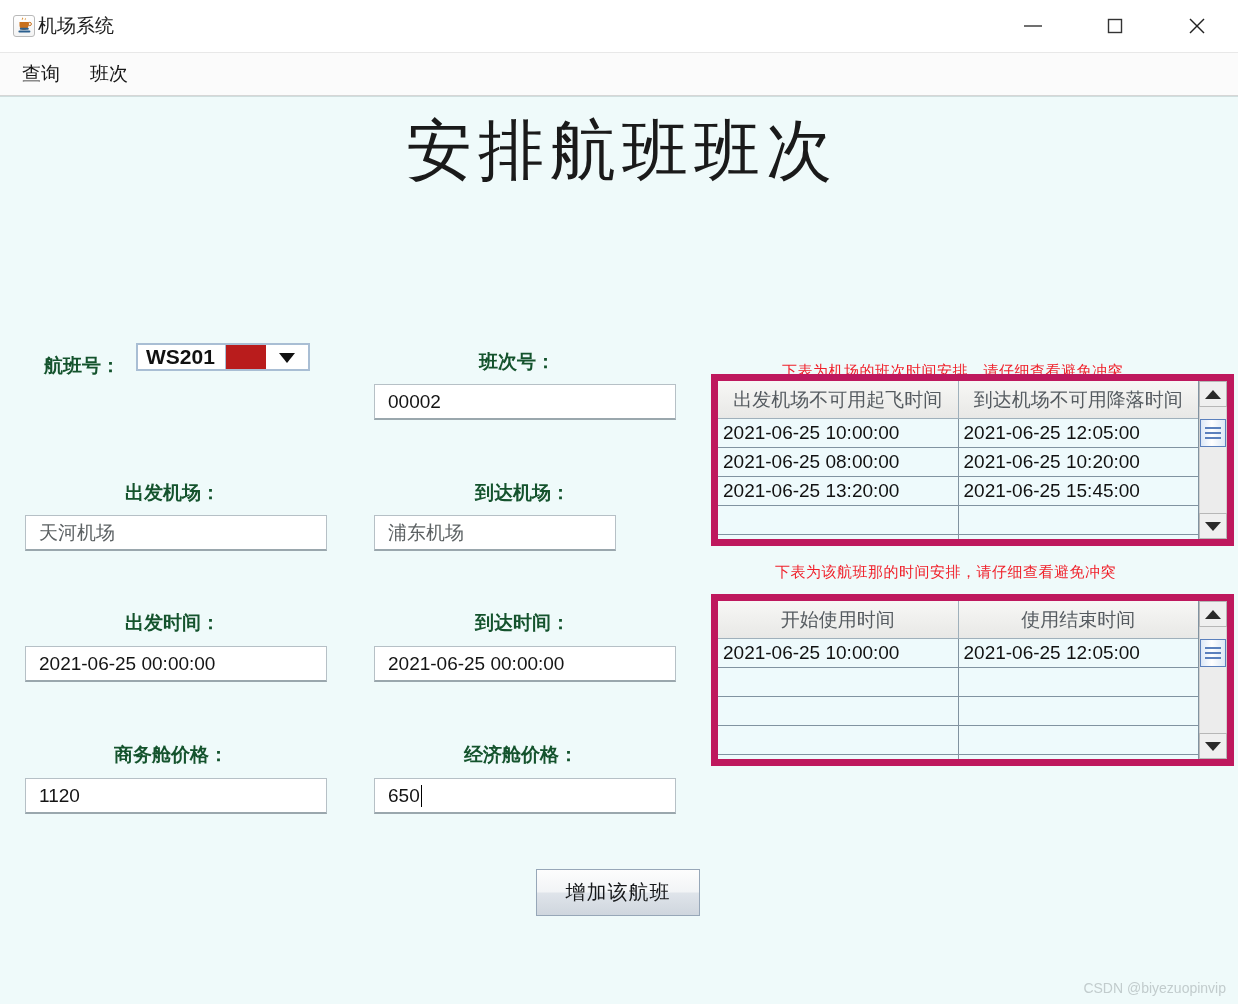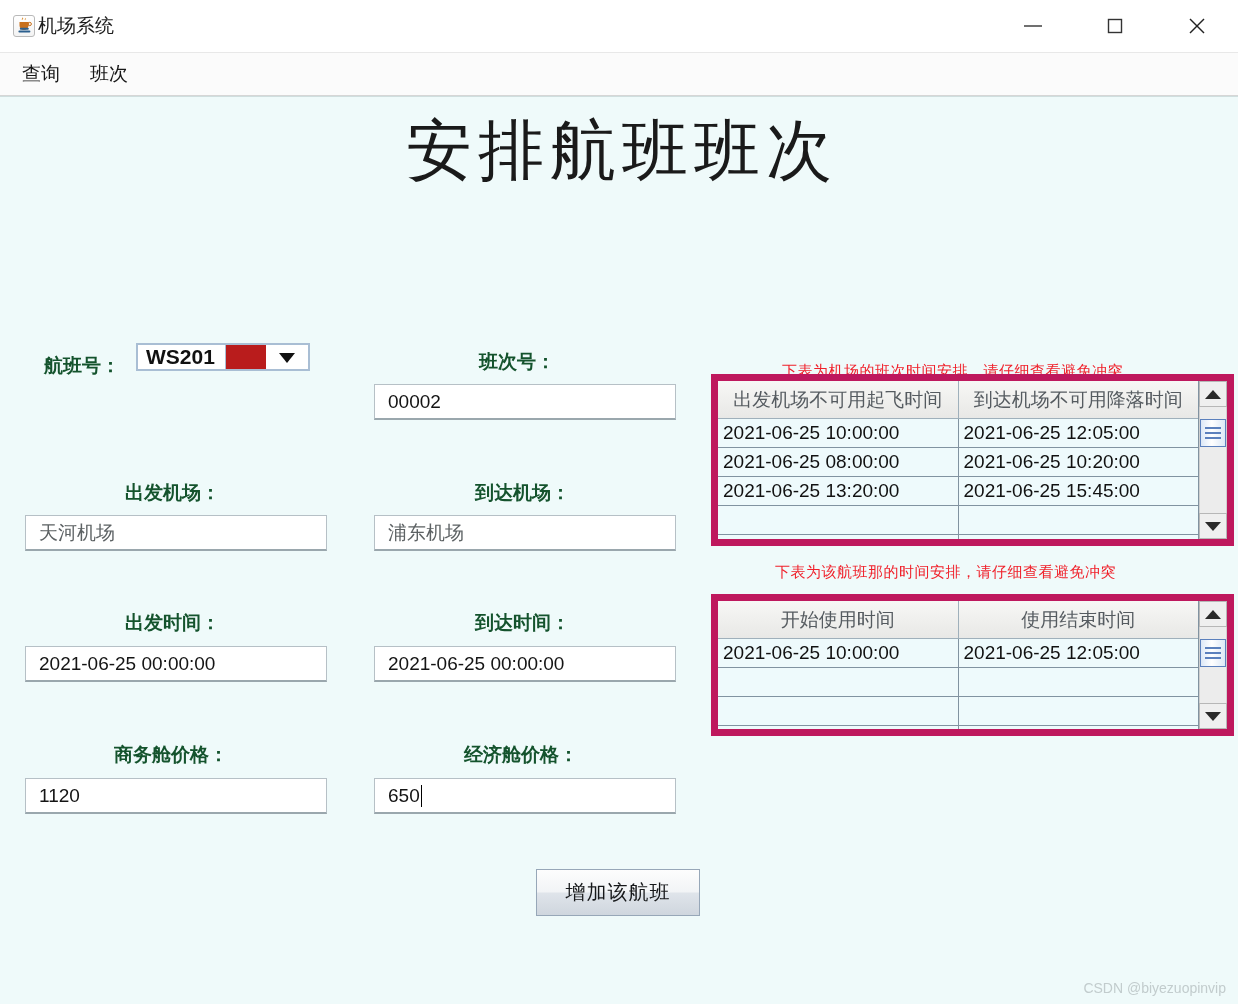--- a/index.html
+++ b/index.html
@@ -372,21 +372,21 @@
       </div>
     </div>
 
     <div class="lbl" style="left:479px; top:252px;">班次号：</div>
     <div class="tfield" style="left:374px; top:287px; width:302px;">00002</div>
 
     <div class="lbl" style="left:125px; top:383px;">出发机场：</div>
     <div class="tfield readonlyish" style="left:25px; top:418px; width:302px;">天河机场</div>
 
     <div class="lbl" style="left:475px; top:383px;">到达机场：</div>
-    <div class="tfield readonlyish" style="left:374px; top:418px; width:302px;">浦东机场</div>
+    <div class="tfield readonlyish" style="left:374px; top:418px; width:242px;">浦东机场</div>
 
     <div class="lbl" style="left:125px; top:513px;">出发时间：</div>
     <div class="tfield" style="left:25px; top:549px; width:302px;">2021-06-25 00:00:00</div>
 
     <div class="lbl" style="left:475px; top:513px;">到达时间：</div>
     <div class="tfield" style="left:374px; top:549px; width:302px;">2021-06-25 00:00:00</div>
 
     <div class="lbl" style="left:114px; top:645px;">商务舱价格：</div>
     <div class="tfield" style="left:25px; top:681px; width:302px;">1120</div>
 
@@ -441,21 +441,21 @@
         </div>
         <div class="sb-btn">
           <svg width="16" height="9" viewBox="0 0 16 9">
               <polygon points="0,0 16,0 8,9" fill="#2a2a2a"></polygon>
             </svg>
         </div>
       </div>
     </div>
 
     <div class="hint" style="left:775px; top:466px;">下表为该航班那的时间安排，请仔细查看避免冲突</div>
-    <div class="table-wrap" style="left:711px; top:497px; width:523px; height:142px;">
+    <div class="table-wrap" style="left:711px; top:497px; width:523px; height:172px;">
       <div class="tbl">
         <div class="tbl-head">
           <div class="th">开始使用时间</div>
           <div class="th">使用结束时间</div>
         </div>
         <div class="tr">
           <div class="td">2021-06-25 10:00:00</div>
           <div class="td">2021-06-25 12:05:00</div>
         </div>
         <div class="tr">

